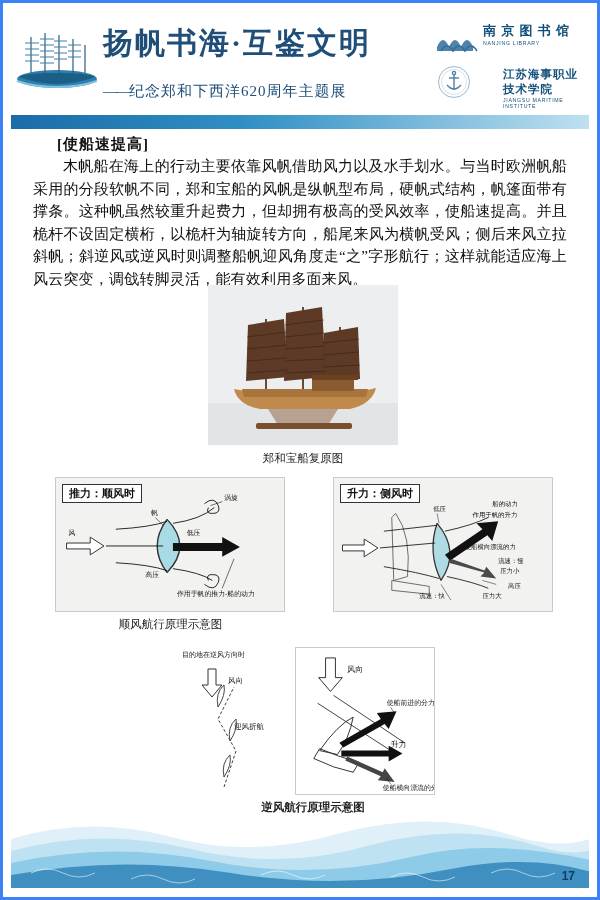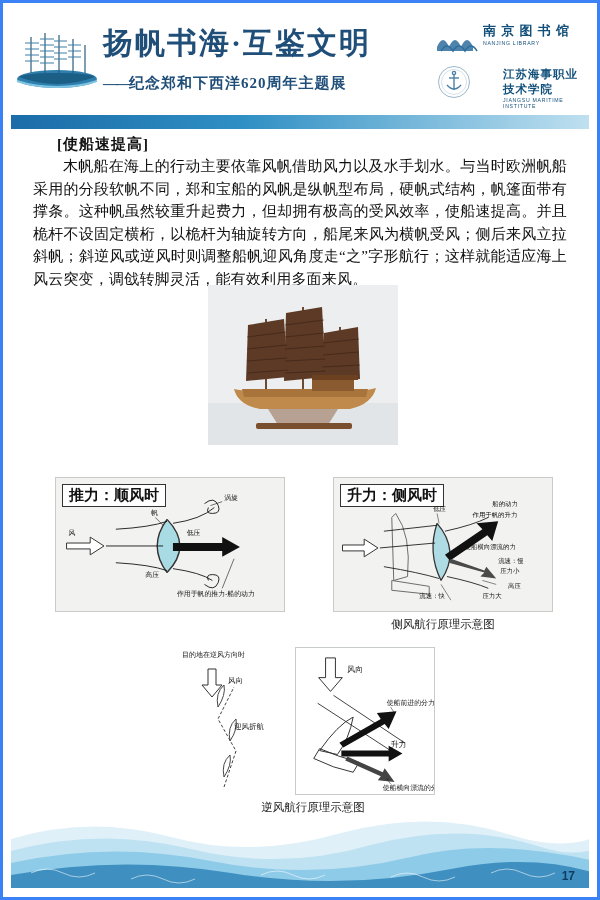--- a/index.html
+++ b/index.html
@@ -23,22 +23,22 @@
   .header-title-zone {
     position:absolute; left:92px; top:12px;
   }
   .main-title {
     font-family:"Liberation Serif", serif;
     font-size:30px; font-weight:bold;
     color:#1f4e79; letter-spacing:2px;
     white-space:nowrap;
   }
   .sub-title {
-    margin-top:10px;
-    font-size:15px; font-weight:bold;
+    margin-top:18px;
+    font-size:15px; font-weight:normal;
     color:#1f4e79; letter-spacing:1px;
     white-space:nowrap;
   }
   .sub-title .dash { letter-spacing:-2px; }
 
   
   .ship-logo {
     position:absolute; left:4px; top:18px; width:84px; height:62px;
   }
 
@@ -93,29 +93,29 @@
     position:absolute;
     background:#f2f3f1;
     border:1px solid #c8ccc9;
   }
   .panel-left { left:52px; top:474px; width:230px; height:135px; }
   .panel-right { left:330px; top:474px; width:220px; height:135px;padding-left:20px; }
 
   .panel-label {
     position:absolute; left:6px; top:6px;
     background:#ffffff; border:1px solid #333;
-    padding:1px 6px; font-size:15px; color:#111; font-weight:bold;
+    padding:1px 6px; font-size:11px; color:#111; font-weight:bold;
   }
   .cap-left { left:40px; top:614px; width:255px; }
   .cap-right { left:325px; top:614px; width:230px; }
 
   
   .panel-bl { left:175px; top:644px; width:110px; height:148px; background:#ffffff; border:none; }
   .panel-br { left:292px; top:644px; width:140px; height:148px; background:#ffffff; border:1px solid #c8ccc9; }
-  .cap-bottom { left:230px; top:797px; width:160px; }
+  .cap-bottom { left:230px; top:797px; width:160px;font-weight:bold; }
 
   
   .waves { position:absolute; left:8px; right:8px; bottom:9px; height:85px; overflow:hidden; }
   .page-num {
     position:absolute; right:22px; bottom:14px;
     font-family:"Liberation Sans", sans-serif;
     font-size:12px; color:#0d3d62; font-weight:bold;
   }
 
   .d-txt { font-family:"Liberation Sans", sans-serif; }
@@ -220,20 +220,21 @@
       <path d="M26 104 Q30 120 52 124 L142 124 Q164 119 168 103 Q150 108 96 108 Q42 108 26 104 Z" fill="#c08a4d"></path>
       <path d="M34 104 L160 104 L158 112 L36 112 Z" fill="#a9733c"></path>
 
       <rect x="104" y="94" width="42" height="12" fill="#8a5a30"></rect>
       <rect x="104" y="90" width="46" height="5" fill="#6b4122"></rect>
 
       <path d="M60 124 L70 140 L120 140 L130 124 Z" fill="#8b5e3c" opacity="0.5"></path>
       <rect x="48" y="138" width="96" height="6" rx="2" fill="#7a4f2e"></rect>
     </svg>
   </div>
+  <div class="caption cap-model">郑和宝船复原图</div>
 
   <div class="panel panel-left">
     <div class="panel-label">推力：顺风时</div>
     <svg viewBox="0 0 230 135" width="228" height="133" style="position:absolute;left:0;top:0;" class="d-txt">
 
       <g>
         <path d="M10 66 L34 66 L34 60 L48 69 L34 78 L34 72 L10 72 Z" fill="#ffffff" stroke="#333" stroke-width="1"></path>
       </g>
       <text x="12" y="58" font-size="7" fill="#111">风</text>
 
@@ -261,20 +262,21 @@
       <text x="132" y="58" font-size="7" fill="#111">低压</text>
       <text x="90" y="100" font-size="7" fill="#111">高压</text>
       <text x="122" y="120" font-size="7" fill="#111">作用于帆的推力-船的动力</text>
       <g stroke="#111" stroke-width="0.6">
         <line x1="100" y1="40" x2="108" y2="48"></line>
         <line x1="168" y1="24" x2="156" y2="28"></line>
         <line x1="180" y1="82" x2="168" y2="112"></line>
       </g>
     </svg>
   </div>
+  <div class="caption cap-left">顺风航行原理示意图</div>
 
   <div class="panel panel-right">
     <div class="panel-label">升力：侧风时</div>
     <svg viewBox="0 0 220 135" width="218" height="133" style="position:absolute;left:0;top:0;" class="d-txt">
 
       <path d="M8 68 L30 68 L30 62 L44 71 L30 80 L30 74 L8 74 Z" fill="#ffffff" stroke="#333" stroke-width="1"></path>
 
       <g fill="none" stroke="#6b6b6b" stroke-width="1">
         <path d="M62 36 Q78 58 74 100 L60 104 L58 40 Z"></path>
         <path d="M58 104 L96 110 L96 118 L58 114 Z"></path>
@@ -305,21 +307,20 @@
       <text x="166" y="86" font-size="6.5" fill="#111">流速：慢</text>
       <text x="168" y="96" font-size="6.5" fill="#111">压力小</text>
       <text x="176" y="112" font-size="6.5" fill="#111">高压</text>
       <g stroke="#111" stroke-width="0.5">
         <line x1="104" y1="36" x2="106" y2="46"></line>
         <line x1="118" y1="124" x2="108" y2="108"></line>
         <line x1="164" y1="108" x2="150" y2="104"></line>
       </g>
     </svg>
   </div>
-  <div class="caption cap-right">侧风航行原理示意图</div>
 
   <div class="panel panel-bl">
     <svg viewBox="0 0 110 148" width="110" height="148" class="d-txt">
       <text x="4" y="10" font-size="7" fill="#111">目的地在逆风方向时</text>
 
       <path d="M30 22 L38 22 L38 38 L44 38 L34 50 L24 38 L30 38 Z" fill="#ffffff" stroke="#333" stroke-width="1"></path>
       <text x="50" y="36" font-size="7.5" fill="#111">风向</text>
 
       <g fill="none" stroke="#111" stroke-width="0.8" stroke-dasharray="3 2">
         <path d="M46 140 L58 104 L40 72 L56 40"></path>

